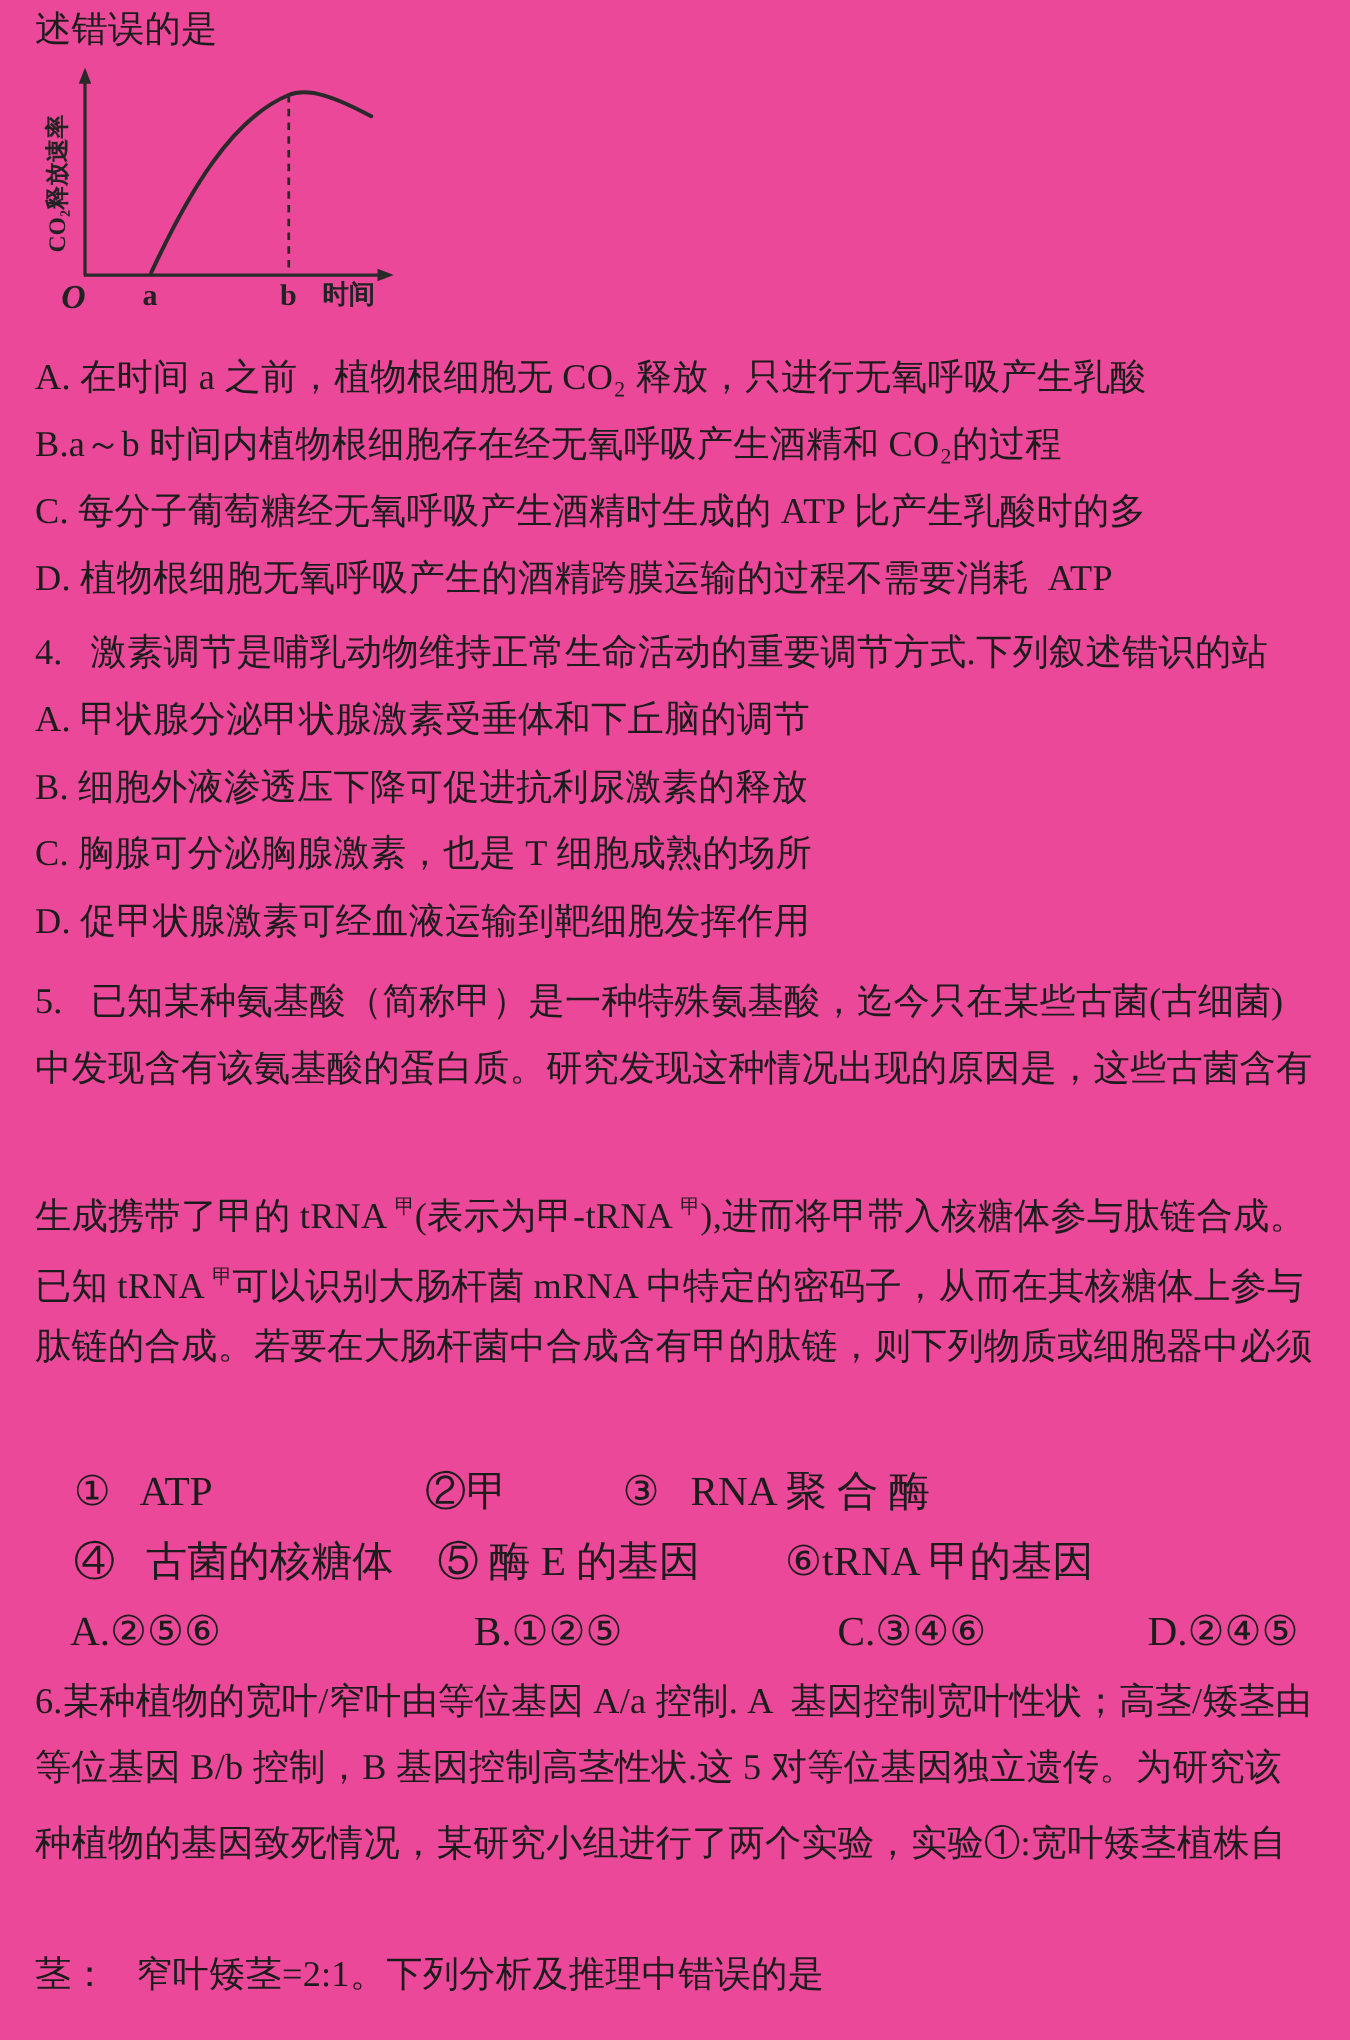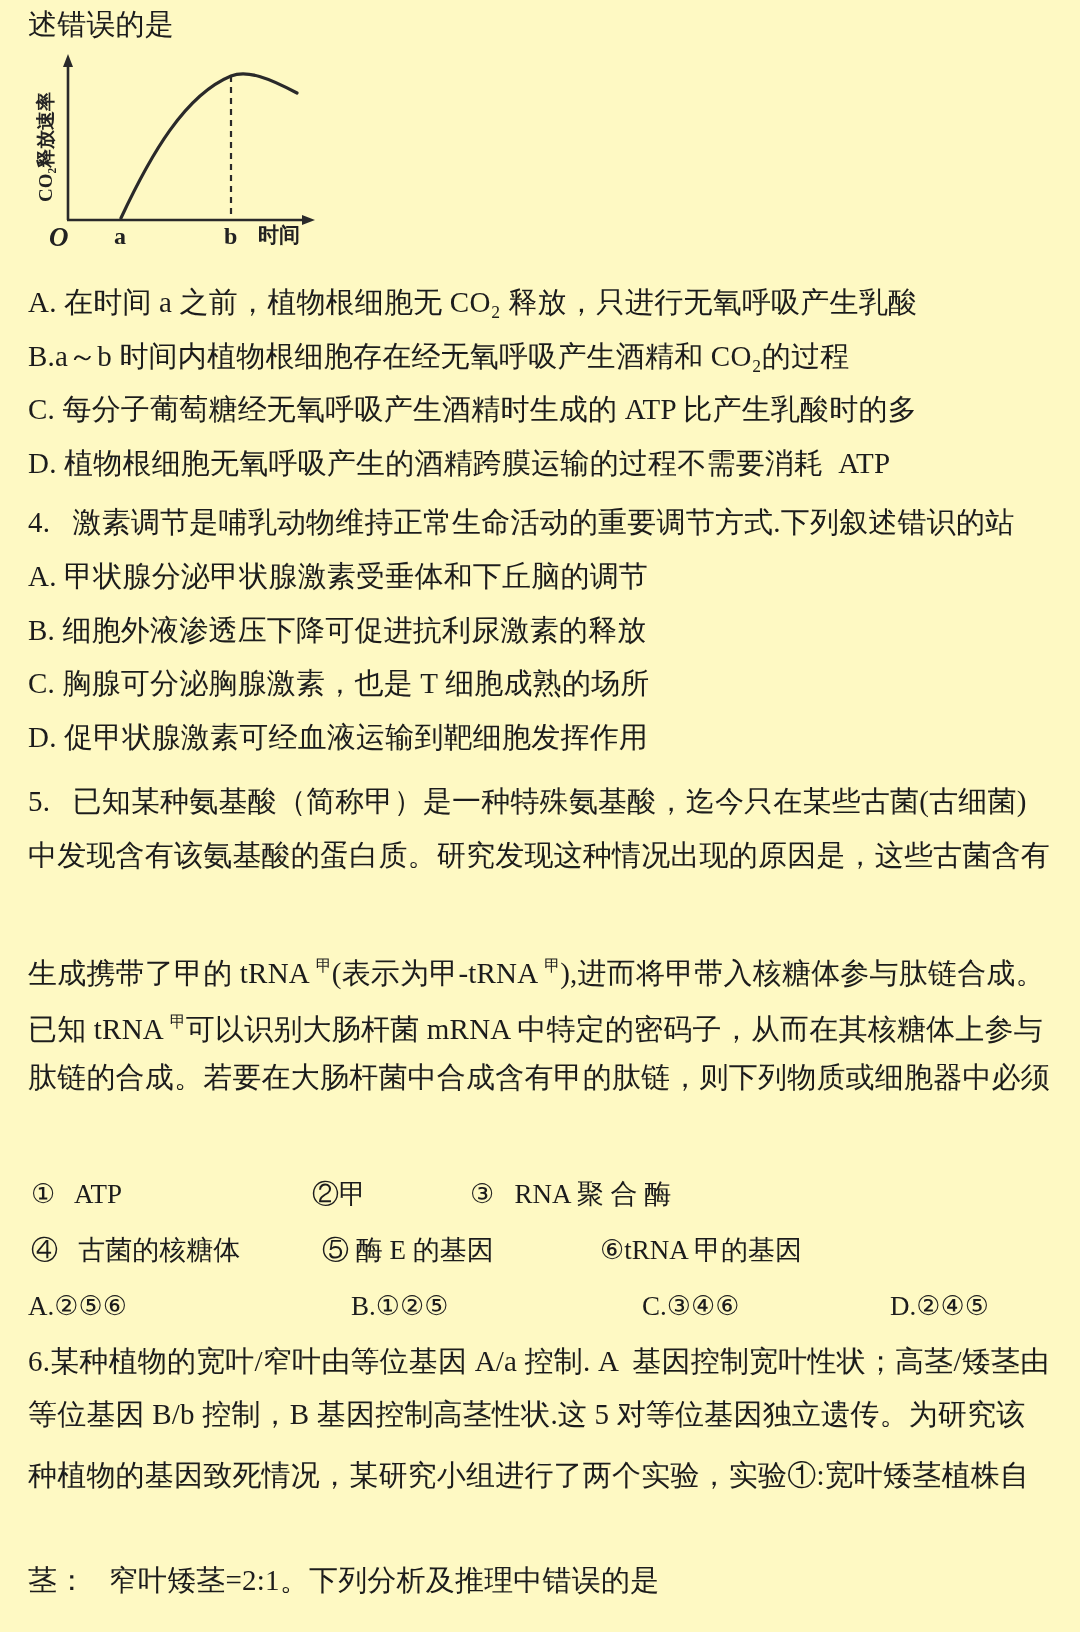--- a/index.html
+++ b/index.html
@@ -1,36 +1,37 @@
 <!DOCTYPE html>
 <html><head>
 <meta charset="utf-8">
 <style>
   html,body{margin:0;padding:0;background:#ffffff;}
   #page{
     position:relative;
     width:1080px;height:1632px;
-    background:#fef9c3;
+    background:#ec4899;
     font-family:"Liberation Serif","DejaVu Serif",serif;
     color:#1c1c1c;
     overflow:hidden;
   }
   .ln{
     position:absolute;
     left:28px;
     font-size:29px;
     line-height:36px;
     white-space:pre;
     letter-spacing:0.2px;
   }
   .item{
     position:absolute;
-    font-size:27px;
+    font-size:33px;
     line-height:36px;
     white-space:pre;
+    margin-left:28px;
   }
   .sup{
     font-size:16px;
     vertical-align:12px;
     letter-spacing:0;
   }
   #figure-wrap{
     position:absolute;
     left:25px;top:52px;
     width:300px;height:200px;

